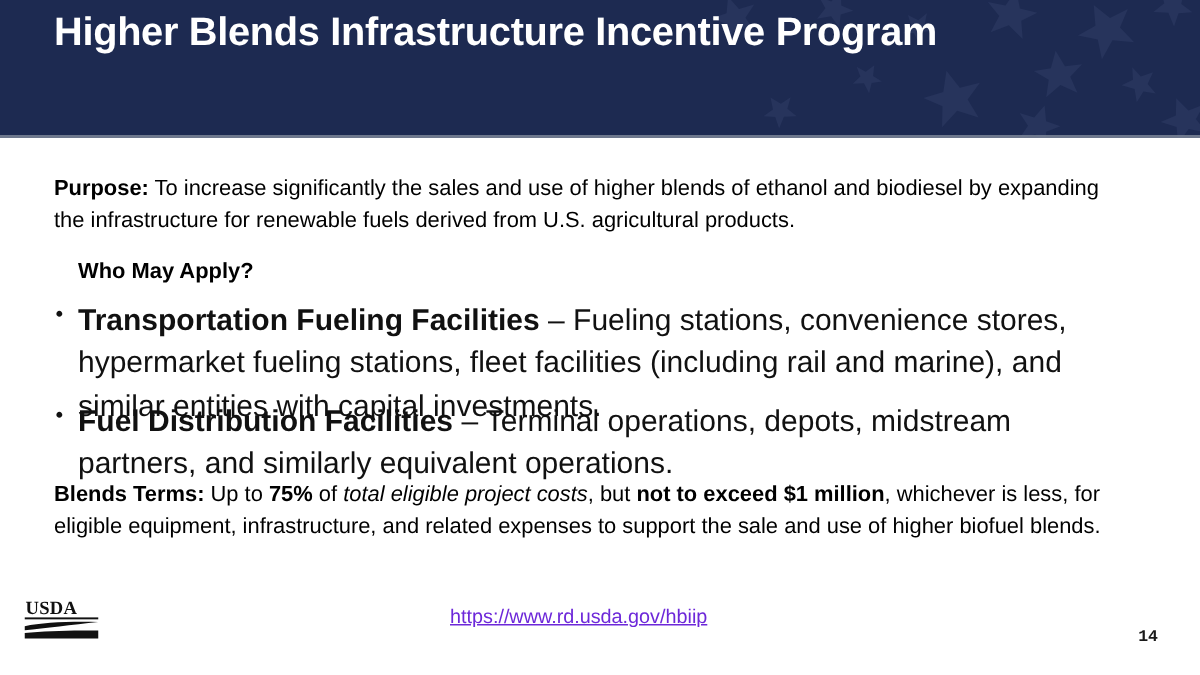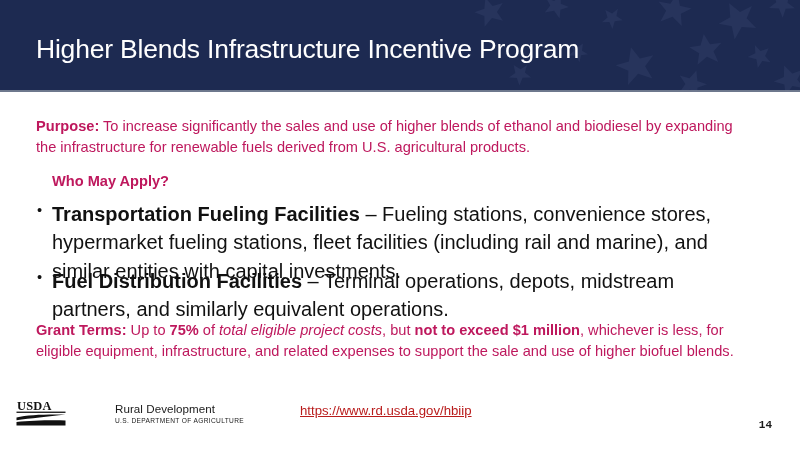--- a/index.html
+++ b/index.html
@@ -50,39 +50,38 @@
     background: #7d8698;
     opacity: 0.85;
   }
   #slide-title {
     position: absolute;
     left: 36px;
     top: 4px;
     width: 700px;
     color: #ffffff;
     font-size: 26.5px;
-    font-weight: normal;
+    font-weight: bold;
     line-height: 1.33;
     letter-spacing: -0.2px;
-    margin-top: 28px;
   }
 
   
   #body-area {
     position: absolute;
     left: 0;
     top: 92px;
     width: 800px;
     height: 296px;
   }
   .para {
     position: absolute;
     font-size: 14.6px;
     line-height: 1.42;
-    color: #be185d;
+    color: #000000;
   }
   #purpose-para {
     left: 36px;
     top: 24px;
     width: 710px;
   }
   #who-may-apply {
     left: 36px;
     top: 79px;
     width: 400px;
@@ -135,22 +134,21 @@
     left: 0;
     top: 388px;
     width: 800px;
     height: 62px;
   }
   #usda-logo {
     position: absolute;
     left: 16px;
     top: 10px;
     display: flex;
-    align-items: center;
-    gap: 38px;
+    align-items: flex-end;
   }
   #usda-mark {
     width: 52px;
     height: 30px;
     flex: 0 0 52px;
   }
   #usda-wordmark {
     margin-left: 9px;
     padding-top: 0px;
   }
@@ -165,21 +163,21 @@
     color: #1a1a1a;
     letter-spacing: 0.35px;
     margin-top: 2px;
     line-height: 1.1;
   }
   #footer-link {
     position: absolute;
     left: 300px;
     top: 15px;
     font-size: 13.2px;
-    color: #b91c1c;
+    color: #6d28d9;
     text-decoration: underline;
     cursor: pointer;
   }
   #page-number {
     position: absolute;
     right: 28px;
     top: 31px;
     font-size: 11px;
     font-weight: bold;
     color: #1a1a1a;
@@ -227,36 +225,32 @@
     <div class="bullet-row" id="bullet-1">
       <span class="bullet-dot">•</span>
       <span class="bullet-text"><b>Transportation Fueling Facilities</b><span> – Fueling stations, convenience stores, hypermarket fueling stations, fleet facilities (including rail and marine), and similar entities with capital investments.</span></span>
     </div>
 
     <div class="bullet-row" id="bullet-2">
       <span class="bullet-dot">•</span>
       <span class="bullet-text"><b>Fuel Distribution Facilities</b><span> – Terminal operations, depots, midstream partners, and similarly equivalent operations.</span></span>
     </div>
 
-    <div class="para" id="grant-terms-para"><b>Grant Terms:</b><span> Up to </span><b>75%</b><span> of </span><i>total eligible project costs</i><span>, but </span><b>not to exceed $1 million</b><span>, whichever is less, for eligible equipment, infrastructure, and related expenses to support the sale and use of higher biofuel blends.</span></div>
+    <div class="para" id="grant-terms-para"><b>Blends Terms:</b><span> Up to </span><b>75%</b><span> of </span><i>total eligible project costs</i><span>, but </span><b>not to exceed $1 million</b><span>, whichever is less, for eligible equipment, infrastructure, and related expenses to support the sale and use of higher biofuel blends.</span></div>
   </div>
 
   <div id="footer-area">
 
     <div id="usda-logo">
       <svg id="usda-mark" viewBox="0 0 52 30" aria-hidden="true">
         <text x="1" y="11.5" font-family="Liberation Serif, serif" font-size="12.4" font-weight="bold" fill="#111111" letter-spacing="0.2">USDA</text>
         <rect x="0.5" y="13.6" width="49" height="1.3" fill="#111111"></rect>
         <path d="M0.5 19.5 C12 16.8, 30 16.2, 49.5 16.6 C32 18.6, 14 20.6, 0.5 22.2 Z" fill="#111111"></path>
         <path d="M0.5 24.0 C14 22.6, 32 22.0, 49.5 22.4 L49.5 27.6 L0.5 27.6 Z" fill="#111111"></path>
       </svg>
-      <div id="usda-wordmark">
-        <div id="usda-agency">Rural Development</div>
-        <div id="usda-dept">U.S. DEPARTMENT OF AGRICULTURE</div>
-      </div>
     </div>
 
     <a id="footer-link" href="#">https://www.rd.usda.gov/hbiip</a>
 
     <div id="page-number">14</div>
   </div>
 
 </div>
 
 </body></html>

